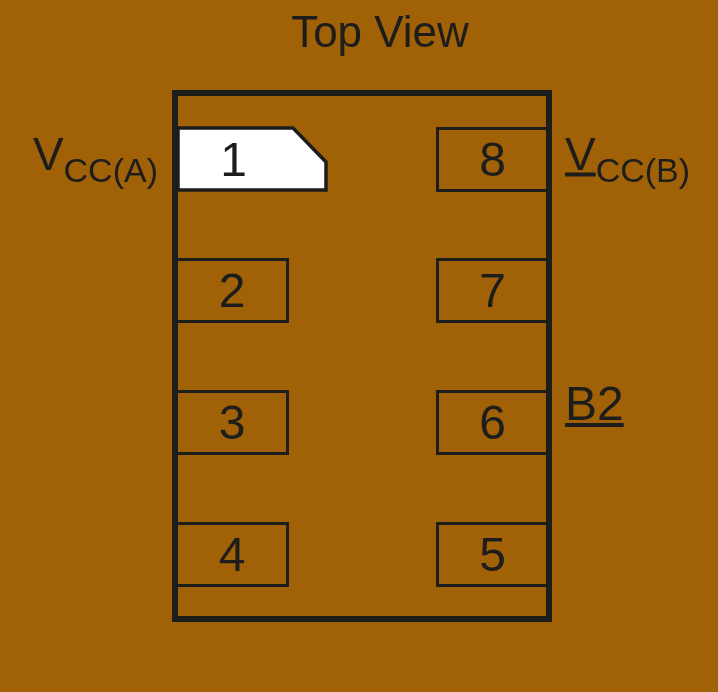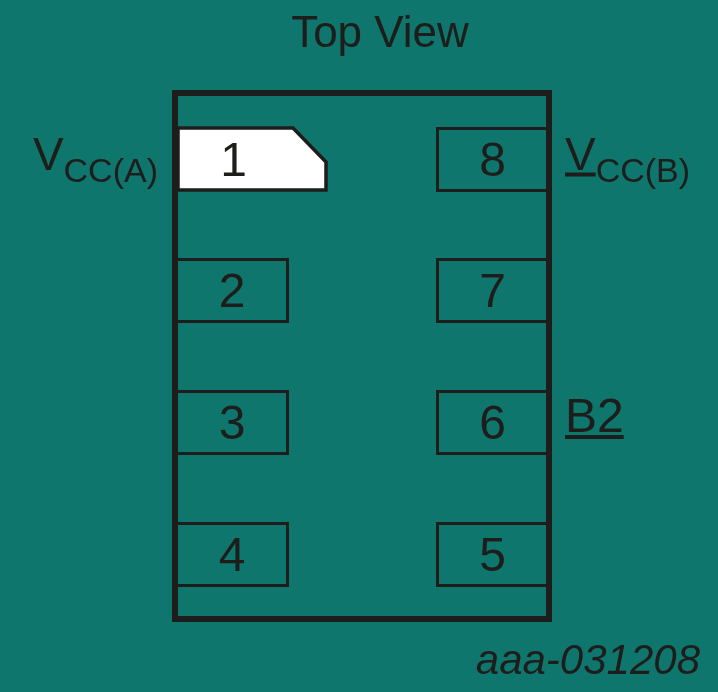--- a/index.html
+++ b/index.html
@@ -4,21 +4,21 @@
 <style>
   html, body {
     margin: 0;
     padding: 0;
     background: #ffffff;
   }
   .stage {
     position: relative;
     width: 718px;
     height: 692px;
-    background: #0f766e;
+    background: #a16207;
     font-family: "Liberation Sans", sans-serif;
     color: #1d1d1b;
     overflow: hidden;
   }
   .title {
     position: absolute;
     left: 380px;
     top: 8px;
     transform: translateX(-50%);
     font-size: 44px;
@@ -153,18 +153,17 @@
     <span>5</span>
   </div>
 
   <div class="lbl left-lbl" style="top:158px">
     <span class="vmain">V</span><span class="vsub">CC(A)</span>
   </div>
 
   <div class="lbl right-lbl" style="top:158px">
     <span class="vmain">V</span><span class="vsub">CC(B)</span>
   </div>
-  <div class="lbl right-lbl" style="top:416px">B2</div>
+  <div class="lbl right-lbl" style="top:404px">B2</div>
 
 
-  <div class="fig-ref">aaa-031208</div>
 
 </div>
 
 </body></html>

